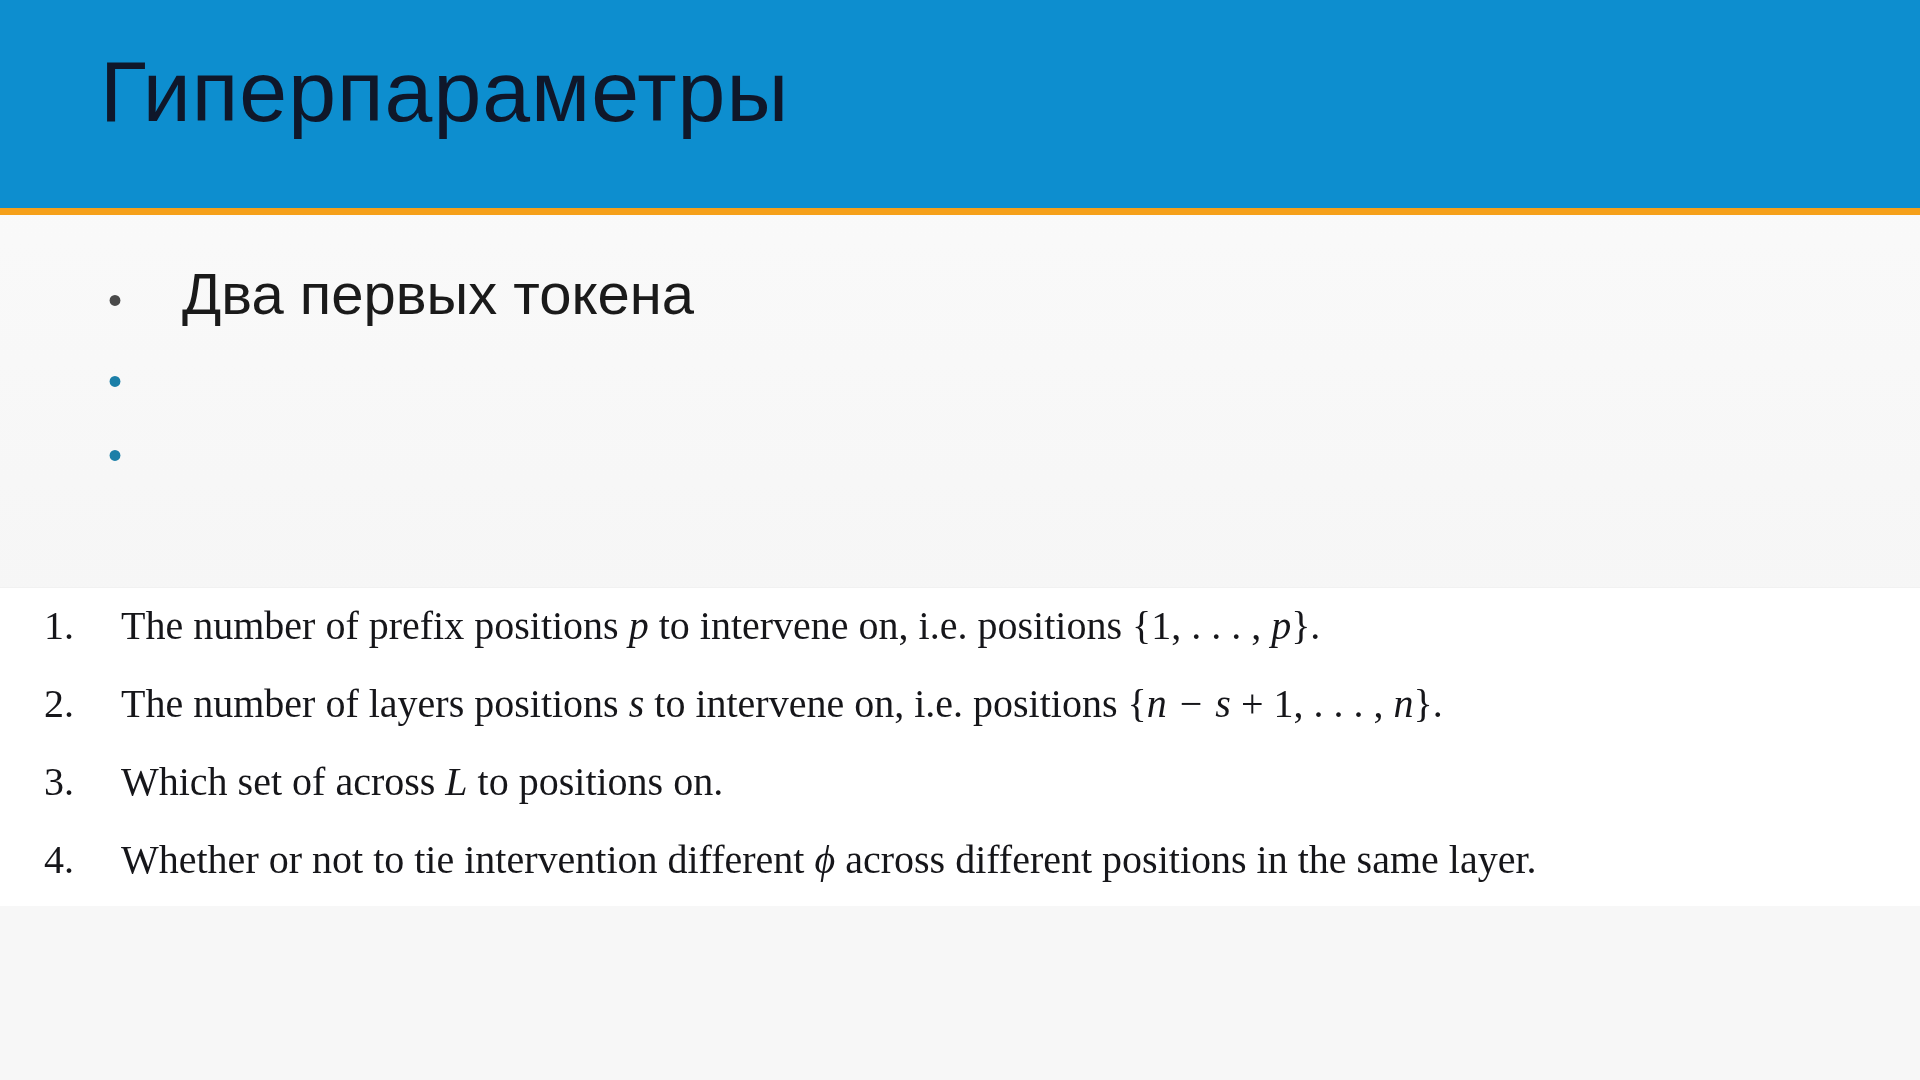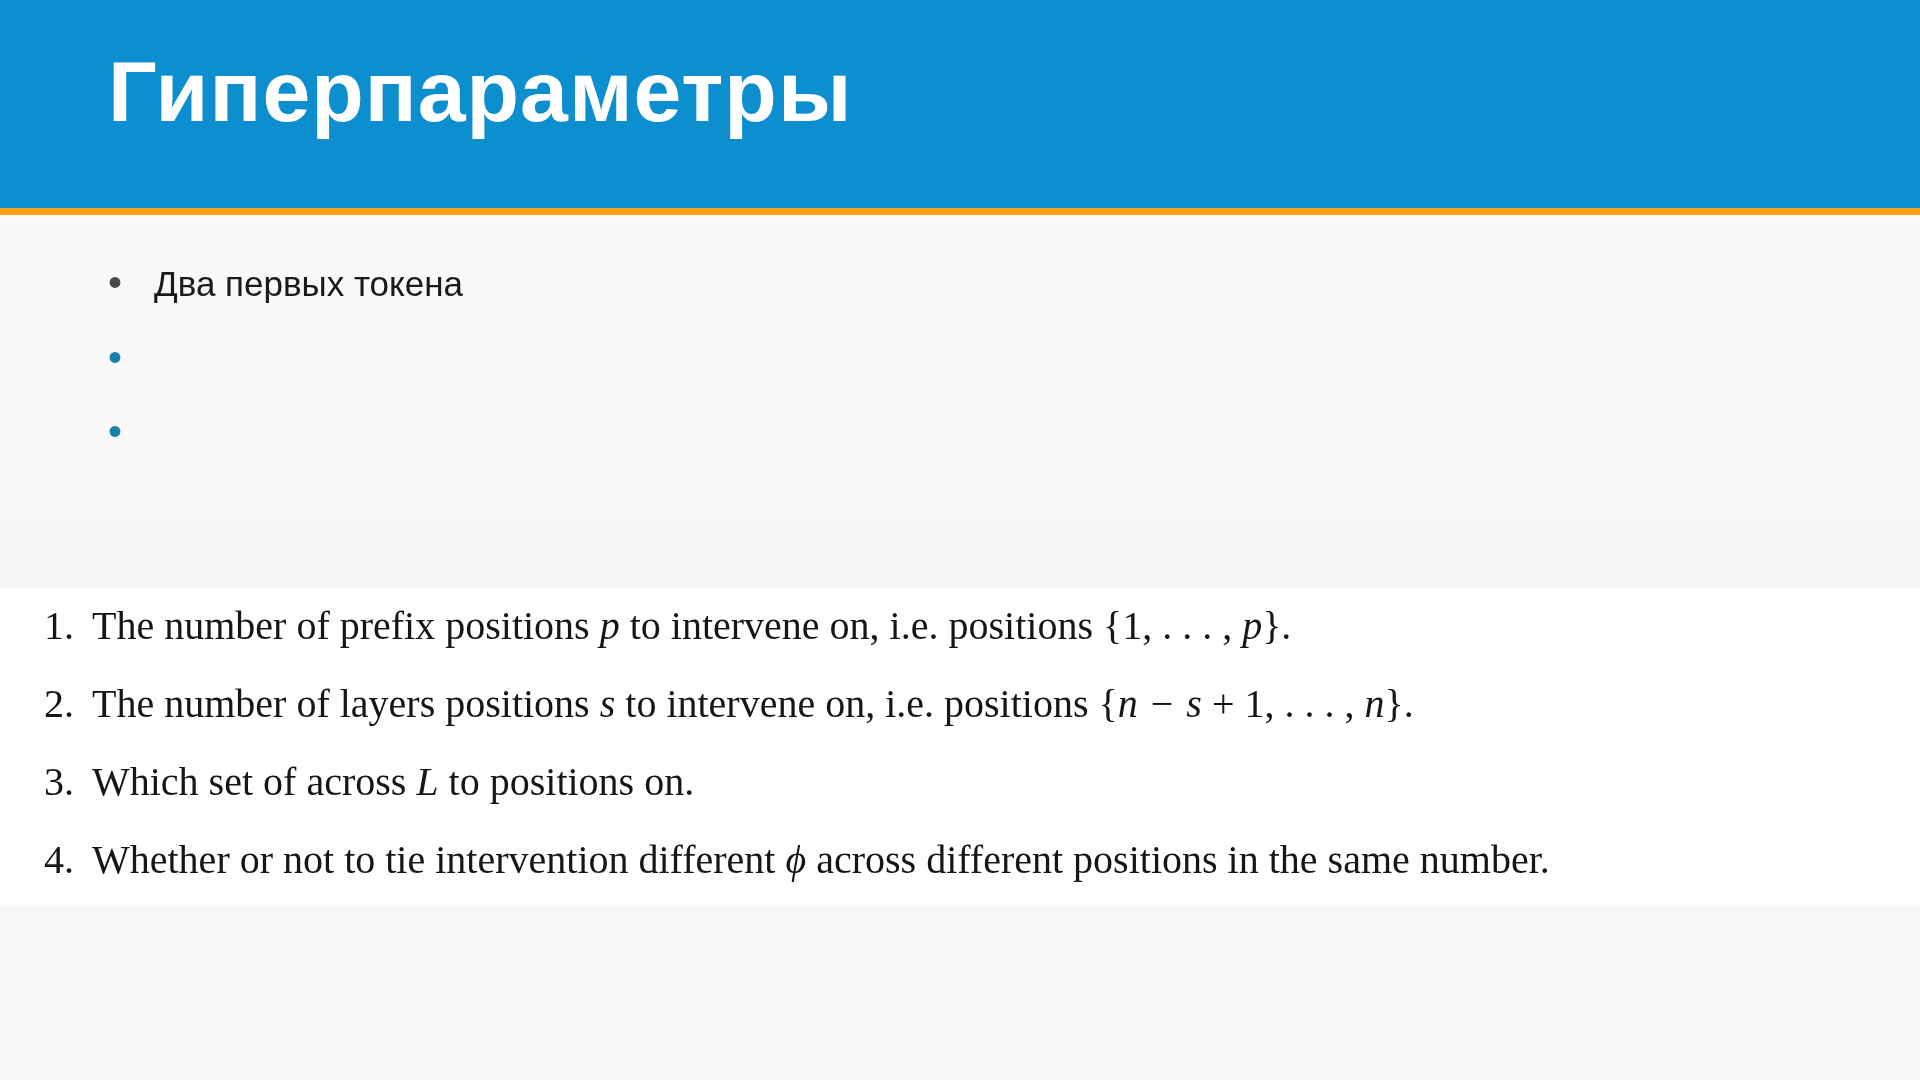--- a/index.html
+++ b/index.html
@@ -22,25 +22,25 @@
   .title-band {
     position: absolute;
     left: 0;
     top: 0;
     width: 1920px;
     height: 208px;
     background: #0d8ecf;
   }
   .title-band .title-text {
     position: absolute;
-    left: 108px;
+    left: 100px;
     top: 48px;
     font-size: 86px;
-    font-weight: 700;
-    color: #ffffff;
+    font-weight: 400;
+    color: #0f172a;
     letter-spacing: 1px;
     line-height: 1;
     white-space: nowrap;
   }
   .title-rule {
     position: absolute;
     left: 0;
     top: 208px;
     width: 1920px;
     height: 7px;
@@ -62,24 +62,25 @@
     flex: 0 0 46px;
     color: #1b7fa8;
     font-size: 40px;
     line-height: 1;
     text-align: left;
   }
   .bullet-dot.first {
     color: #4a4a4a;
   }
   .bullet-text {
-    font-size: 35px;
+    font-size: 58px;
     color: #1a1a1a;
     line-height: 1.12;
     white-space: nowrap;
+    margin-left: 28px;
   }
   .excerpt {
     position: absolute;
     left: 0;
     top: 588px;
     width: 1920px;
     height: 318px;
     background: #ffffff;
     box-shadow: 0 0 0 1px rgba(0,0,0,0.02);
   }
@@ -99,20 +100,21 @@
     margin-bottom: 34px;
     white-space: nowrap;
   }
   .excerpt-num {
     flex: 0 0 62px;
     text-align: right;
     padding-right: 18px;
   }
   .excerpt-text {
     flex: 1 1 auto;
+    margin-left: 29px;
   }
   .mi {
     font-family: "Liberation Serif", serif;
     font-style: italic;
   }
   .mn {
     font-family: "Liberation Serif", serif;
     font-style: normal;
   }
   .mo {
@@ -176,21 +178,21 @@
       <div class="excerpt-item">
         <span class="excerpt-num">3.</span>
         <span class="excerpt-text">
           <span>Which set of across </span><span class="mi">L</span><span> to positions on.</span>
         </span>
       </div>
 
       <div class="excerpt-item">
         <span class="excerpt-num">4.</span>
         <span class="excerpt-text">
-          <span>Whether or not to tie intervention different </span><span class="mi">ϕ</span><span> across different positions in the same number.</span>
+          <span>Whether or not to tie intervention different </span><span class="mi">ϕ</span><span> across different positions in the same layer.</span>
         </span>
       </div>
 
     </div>
   </div>
 
   <div class="bottom-fill"></div>
 
 </div>
 

